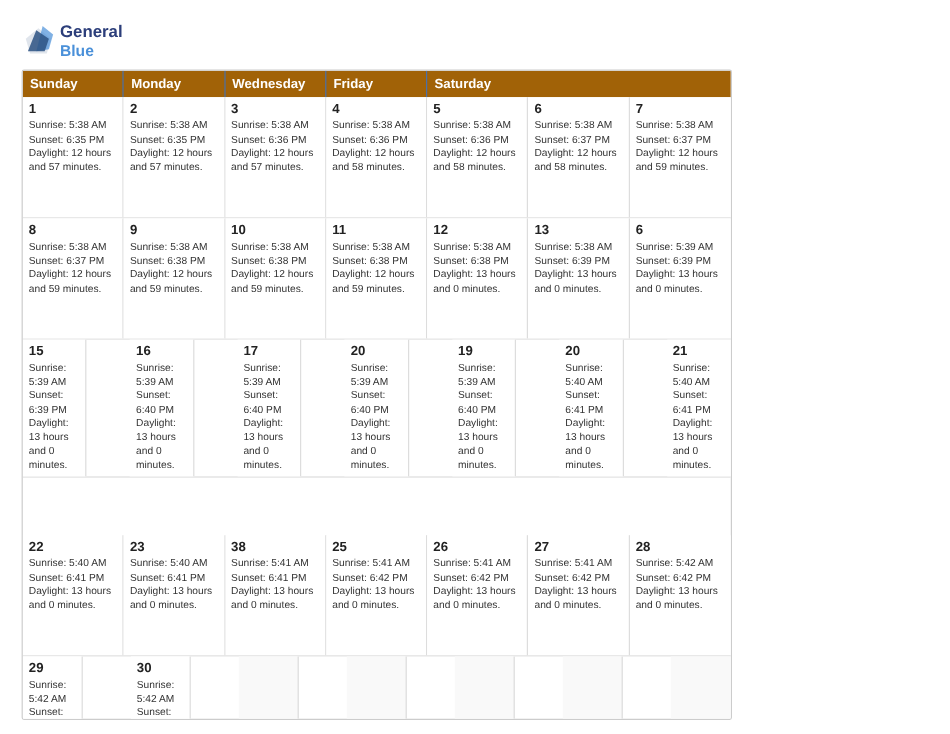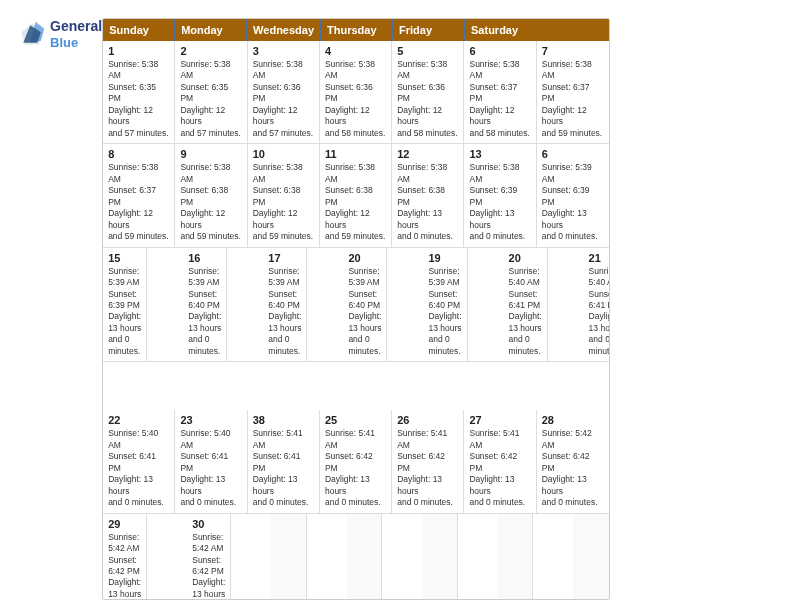--- a/index.html
+++ b/index.html
@@ -8,21 +8,21 @@
       height: 612px;
       font-family: Arial, sans-serif;
       background: #fff;
       overflow: hidden;
     }
     .page {
       width: 628px;
       height: 612px;
       padding: 18px 18px 12px 18px;
       display: flex;
-      flex-direction: row;
+      flex-direction: column;
       justify-content: center;
     }
     .header {
       display: flex;
       justify-content: space-between;
       align-items: flex-start;
       margin-bottom: 8px;
     }
     .logo {
       display: flex;
@@ -127,21 +127,20 @@
       <div class="month-title"></div>
       <div class="subtitle"></div>
     </div>
   </div>
 
   <div class="calendar">
     <div class="cal-header" id="cal-header">
         <div class="cal-header-cell">Sunday</div>
         <div class="cal-header-cell">Monday</div>
         <div class="cal-header-cell">Wednesday</div>
-        <div class="cal-header-cell">Thursday</div>
         <div class="cal-header-cell">Friday</div>
         <div class="cal-header-cell">Saturday</div>
       </div>
     <div class="cal-body" id="cal-body">
         <div class="cal-row" style="min-height: 101px;">
           <div class="cal-cell">
             <span class="day-num">1</span>
             <div class="day-info" style="white-space: pre-line;">Sunrise: 5:38 AM
 Sunset: 6:35 PM
 Daylight: 12 hours

